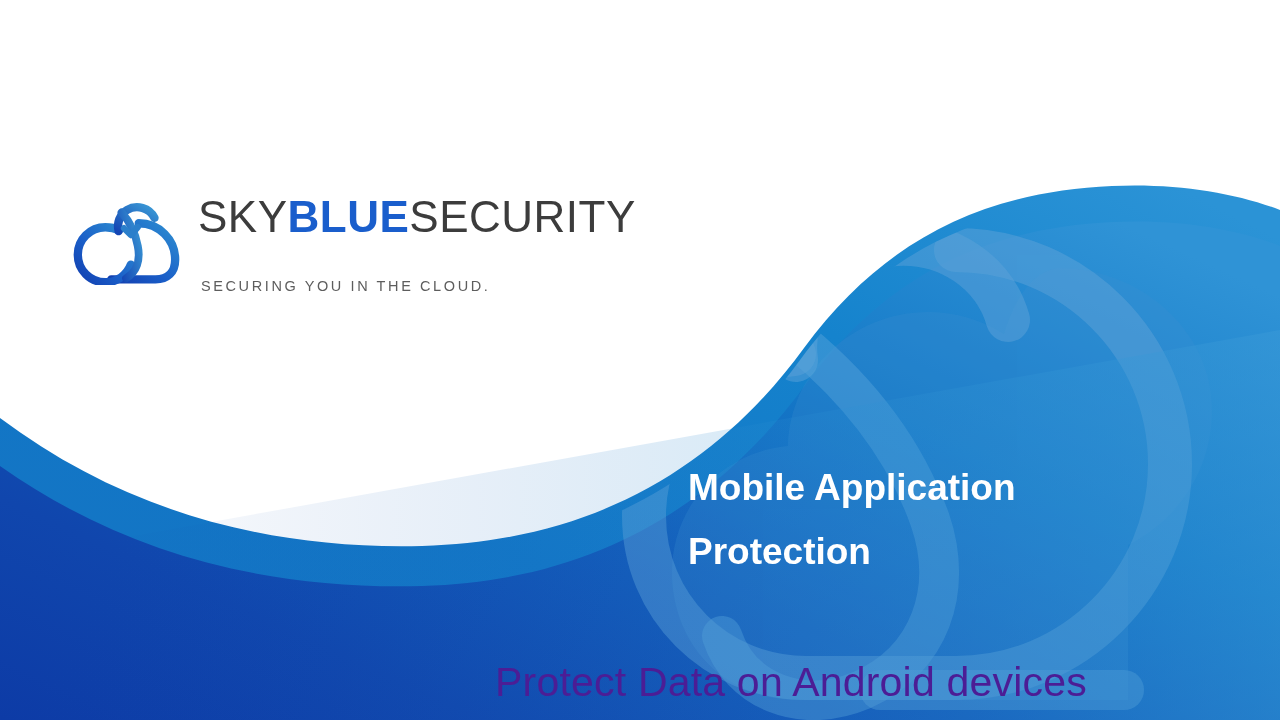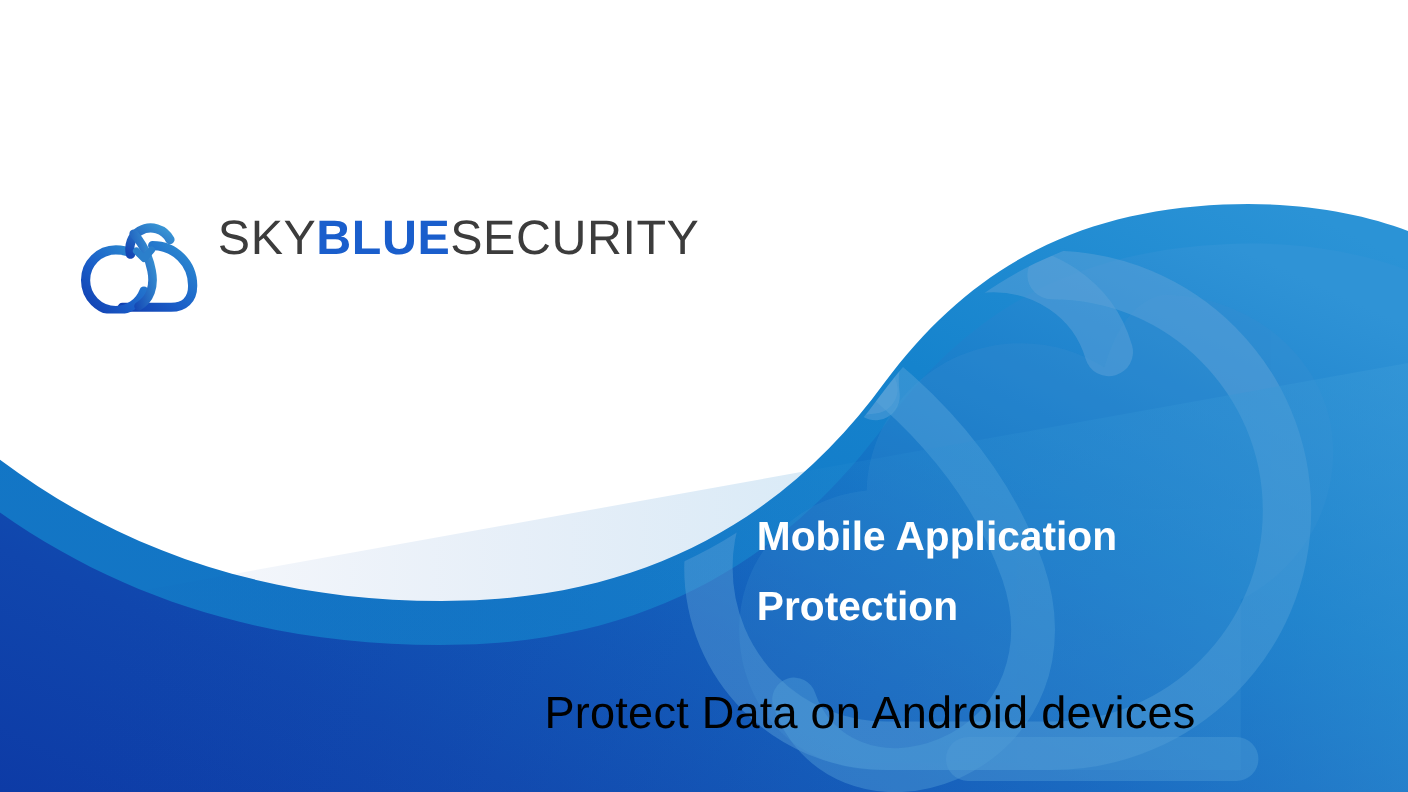--- a/index.html
+++ b/index.html
@@ -85,23 +85,23 @@
     width: 470px;
     color: #ffffff;
     font-size: 37px;
     line-height: 64px;
     font-weight: 700;
     letter-spacing: 0px;
   }
   #slide-subtitle {
     position: absolute;
     left: 495px;
-    top: 620px;
+    top: 654px;
     width: 760px;
-    color: #000000;
+    color: #4c1d95;
     font-size: 41px;
     line-height: 56px;
     font-weight: 400;
     letter-spacing: 0.2px;
     white-space: nowrap;
   }
 </style>
 </head>
 <body>
 
@@ -226,19 +226,20 @@
 
       <path d="M 118,66 L 132,80 L 146,64" fill="none" stroke="#2b7fcb" stroke-width="13" stroke-linecap="round" stroke-linejoin="round"></path>
 
       <path d="M 96,170 L 186,170" fill="none" stroke="url(#gradLogo)" stroke-width="15" stroke-linecap="round"></path>
     </svg>
 
     <div id="logo-text-block">
       <div id="wordmark">
         <span class="wm-sky">SKY</span><span class="wm-blue">BLUE</span><span class="wm-security">SECURITY</span>
       </div>
+      <div id="tagline">SECURING YOU IN THE CLOUD.</div>
     </div>
   </div>
 
   <div id="slide-title">Mobile Application Protection</div>
   <div id="slide-subtitle">Protect Data on Android devices</div>
 
 </div>
 
 </body></html>

